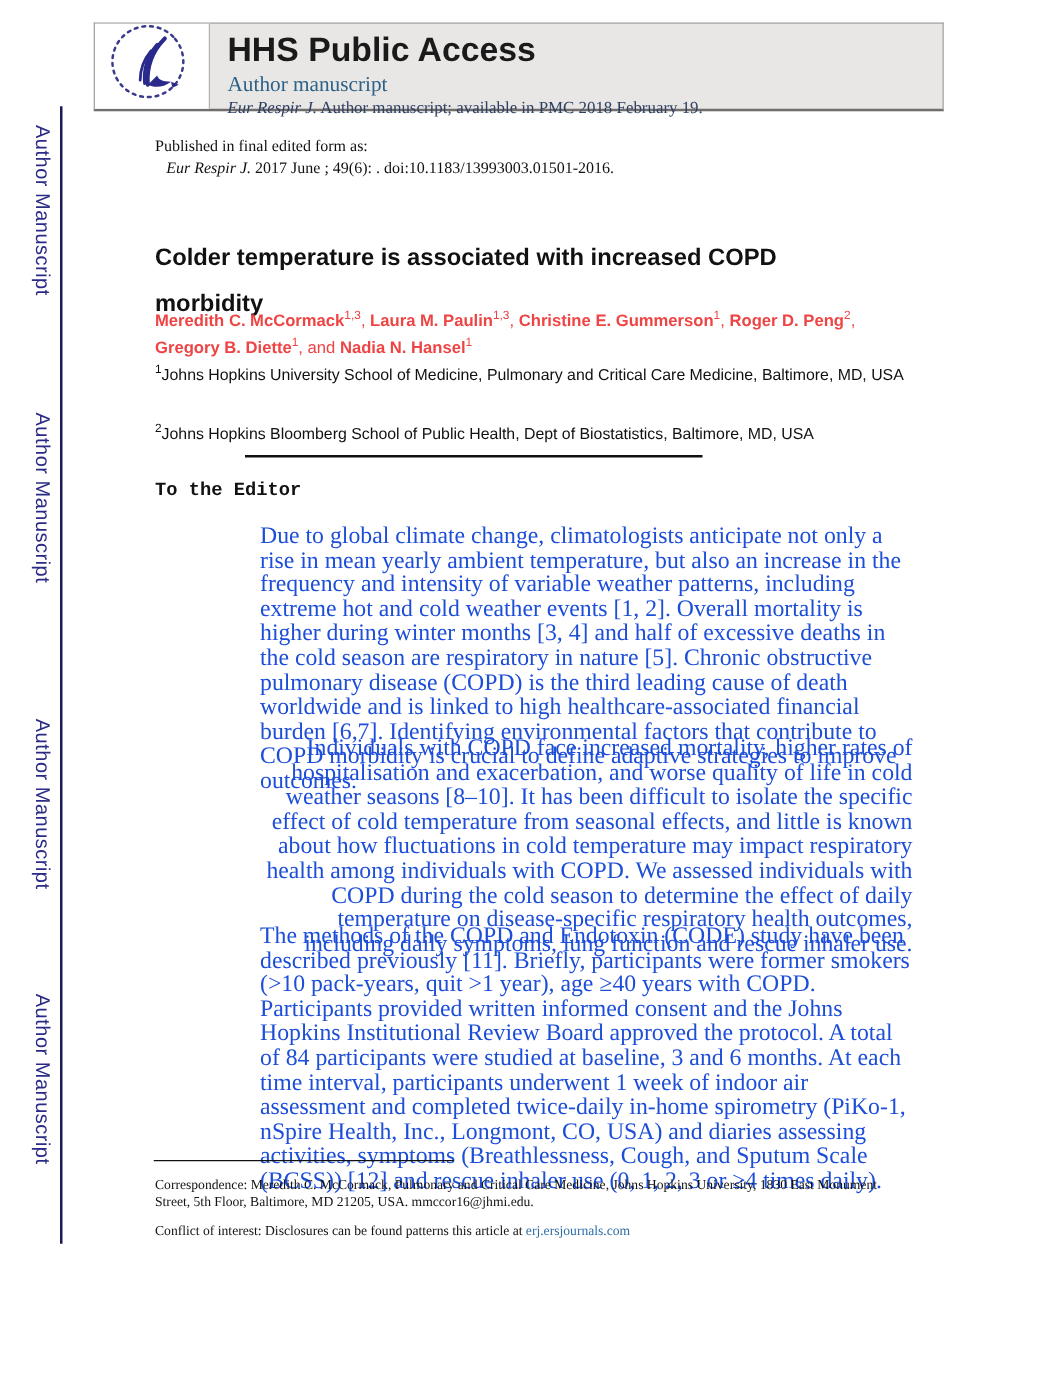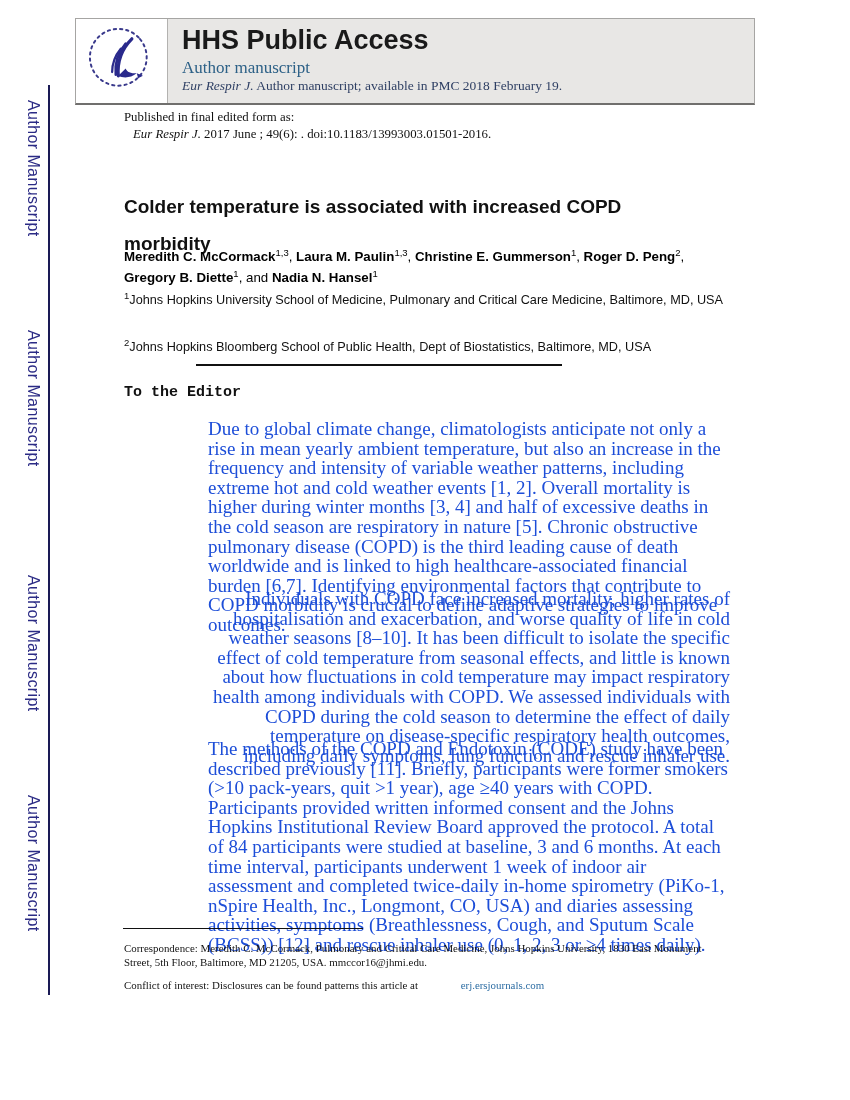--- a/index.html
+++ b/index.html
@@ -8,42 +8,42 @@
   .page { position:relative; width:850px; height:1100px; background:#fff; }
 
   
   .wm-rule { position:absolute; left:48px; top:85px; width:2px; height:910px; background:#1a1a55; }
   .wm-text { position:absolute; left:24px; writing-mode:vertical-rl;
              font-family:"Liberation Sans", sans-serif; font-size:16px; letter-spacing:0.4px;
              color:#2b2b85; white-space:nowrap; }
   .wm1 { top:100px; } .wm2 { top:330px; } .wm3 { top:575px; } .wm4 { top:795px; }
 
   
-  .pmc-header { position:absolute; left:75px; top:18px; width:680px; height:87px;
+  .pmc-header { position:absolute; left:75px; top:18px; width:680px; height:71px;
                 background:#e8e7e5; border:1px solid #a6a5a3; border-bottom:2px solid #706f6d;
                 display:flex; }
   .logo-box { width:92px; height:100%; background:#ffffff; border-right:1px solid #b3b2b0;
               display:flex; align-items:center; justify-content:center; }
   .logo-box svg { width:74px; height:74px; }
   .header-text { padding:6px 0 0 14px; }
   .h-title { font-family:"Liberation Sans", sans-serif; font-weight:bold; font-size:27px;
              color:#1a1a1a; line-height:30px; }
   .h-sub { font-size:17px; color:#2d6187; line-height:21px; margin-top:2px; }
   .h-cite { font-size:13.5px; color:#2e3f63; line-height:16px; }
 
   
   .pubinfo { position:absolute; left:124px; top:109px; font-size:12.8px; line-height:17px; color:#111; }
   .pubinfo .l2 { margin-left:9px; }
 
   
   .title { position:absolute; left:124px; top:188px; width:580px;
            font-family:"Liberation Sans", sans-serif; font-weight:bold; font-size:19px;
            line-height:37px; color:#111; }
   .authors { position:absolute; left:124px; top:246px; width:604px;
-             font-family:"Liberation Sans", sans-serif; font-size:13.3px; line-height:21px; color:#000000; }
+             font-family:"Liberation Sans", sans-serif; font-size:13.3px; line-height:21px; color:#ef4444; }
   .authors b { font-weight:bold; }
   .authors sup, .affil sup { font-size:9.5px; vertical-align:super; line-height:0; font-weight:normal; }
   .affil { position:absolute; left:124px; width:604px;
            font-family:"Liberation Sans", sans-serif; font-size:12.7px; line-height:20px; color:#111; }
   .affil1 { top:290px; } .affil2 { top:337px; }
   .front-rule { position:absolute; left:196px; top:364px; width:366px; height:1.5px; background:#111; }
 
   
   .section-head { position:absolute; left:124px; top:384px;
                   font-family:Liberation Mono, monospace; font-weight:bold; font-size:15px; color:#111; }
@@ -51,21 +51,21 @@
           color:#1d4ed8; text-align:left; }
   .p1 { top:419px; } .p2 { top:589px;text-align:right; } .p3 { top:739px; }
 
   
   .fn-rule { position:absolute; left:123px; top:928px; width:240px; height:1.2px; background:#111; }
   .footnotes { position:absolute; left:124px; top:942px; width:608px;
                font-size:10.9px; line-height:13.8px; color:#131313; }
   .footnotes .fn { margin:0; }
   .footnotes .fn-conflict { margin-top:9px; }
   .footnotes sup { font-size:8px; vertical-align:super; line-height:0; }
-  .link { color:#2d6da3; text-decoration:none; cursor:pointer;margin-left:40px; }
+  .link { color:#2d6da3; text-decoration:none; cursor:pointer; }
 </style>
 </head>
 <body>
 
 <div class="page">
 
   <div class="wm-rule"></div>
   <div class="wm-text wm1">Author Manuscript</div>
   <div class="wm-text wm2">Author Manuscript</div>
   <div class="wm-text wm3">Author Manuscript</div>

